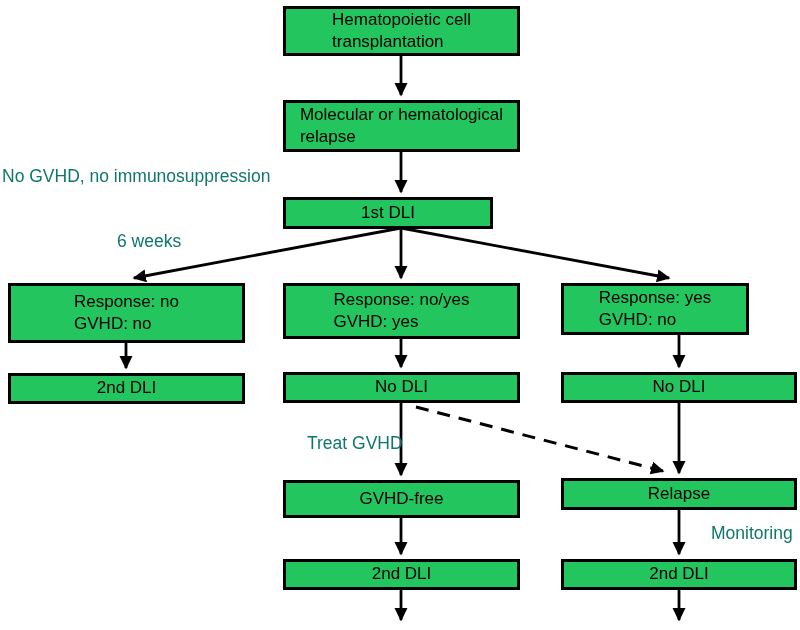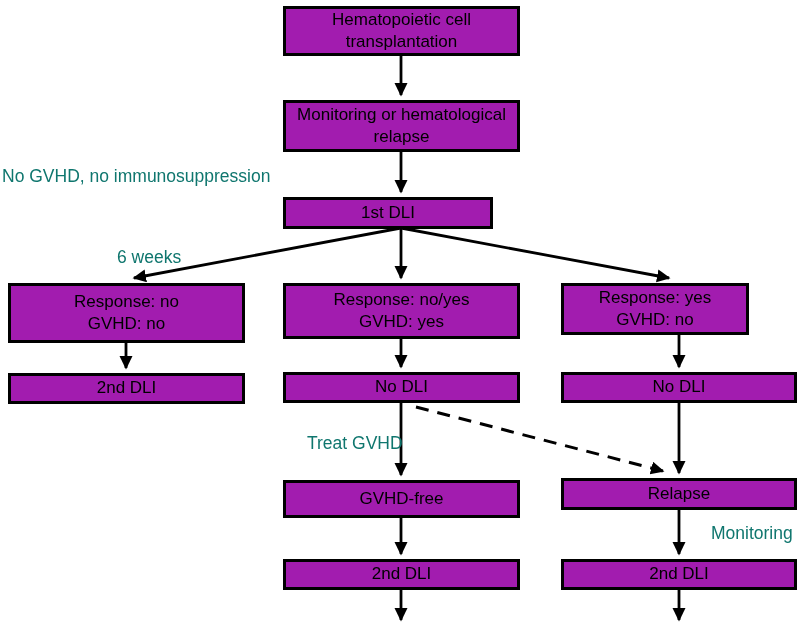--- a/index.html
+++ b/index.html
@@ -20,25 +20,25 @@
     position: absolute;
     left: 0;
     top: 0;
     width: 800px;
     height: 630px;
   }
   .node {
     position: absolute;
     box-sizing: border-box;
     border: 3px solid #000000;
-    background: #a21caf;
+    background: #22c55e;
     display: flex;
     align-items: center;
     justify-content: center;
-    text-align: center;
+    text-align: left;
     white-space: pre-line;
     font-size: 17px;
     line-height: 1.32;
     color: #000000;
   }
   .flabel {
     position: absolute;
     font-size: 17.5px;
     line-height: 1.1;
     white-space: nowrap;
@@ -78,38 +78,38 @@
     <line x1="401" y1="511" x2="401" y2="554" stroke="#000" stroke-width="2.8" marker-end="url(#arrow)"></line>
 
     <line x1="679" y1="510" x2="679" y2="554" stroke="#000" stroke-width="2.8" marker-end="url(#arrow)"></line>
 
     <line x1="401" y1="590" x2="401" y2="620" stroke="#000" stroke-width="2.8" marker-end="url(#arrow)"></line>
     <line x1="679" y1="590" x2="679" y2="620" stroke="#000" stroke-width="2.8" marker-end="url(#arrow)"></line>
   </svg>
 
   <div class="node" style="left:283px; top:6px; width:237px; height:50px">Hematopoietic cell
 transplantation</div>
-  <div class="node" style="left:283px; top:100px; width:237px; height:52px">Monitoring or hematological
+  <div class="node" style="left:283px; top:100px; width:237px; height:52px">Molecular or hematological
 relapse</div>
   <div class="node" style="left:283px; top:197px; width:210px; height:32px">1st DLI</div>
 
   <div class="node" style="left:8px; top:283px; width:237px; height:60px">Response: no
 GVHD: no</div>
   <div class="node" style="left:8px; top:373px; width:237px; height:31px">2nd DLI</div>
 
   <div class="node" style="left:283px; top:283px; width:237px; height:56px">Response: no/yes
 GVHD: yes</div>
   <div class="node" style="left:283px; top:372px; width:237px; height:31px">No DLI</div>
   <div class="node" style="left:283px; top:480px; width:237px; height:38px">GVHD-free</div>
   <div class="node" style="left:283px; top:559px; width:237px; height:31px">2nd DLI</div>
 
   <div class="node" style="left:561px; top:283px; width:188px; height:52px">Response: yes
 GVHD: no</div>
   <div class="node" style="left:561px; top:372px; width:236px; height:31px">No DLI</div>
   <div class="node" style="left:561px; top:478px; width:236px; height:32px">Relapse</div>
   <div class="node" style="left:561px; top:559px; width:236px; height:31px">2nd DLI</div>
 
   <div class="flabel" style="left:2px; top:167px">No GVHD, no immunosuppression</div>
-  <div class="flabel" style="left:117px; top:248px">6 weeks</div>
+  <div class="flabel" style="left:117px; top:232px">6 weeks</div>
   <div class="flabel" style="left:307px; top:434px">Treat GVHD</div>
   <div class="flabel" style="left:711px; top:524px">Monitoring</div>
 
 </div>
 
 </body></html>

